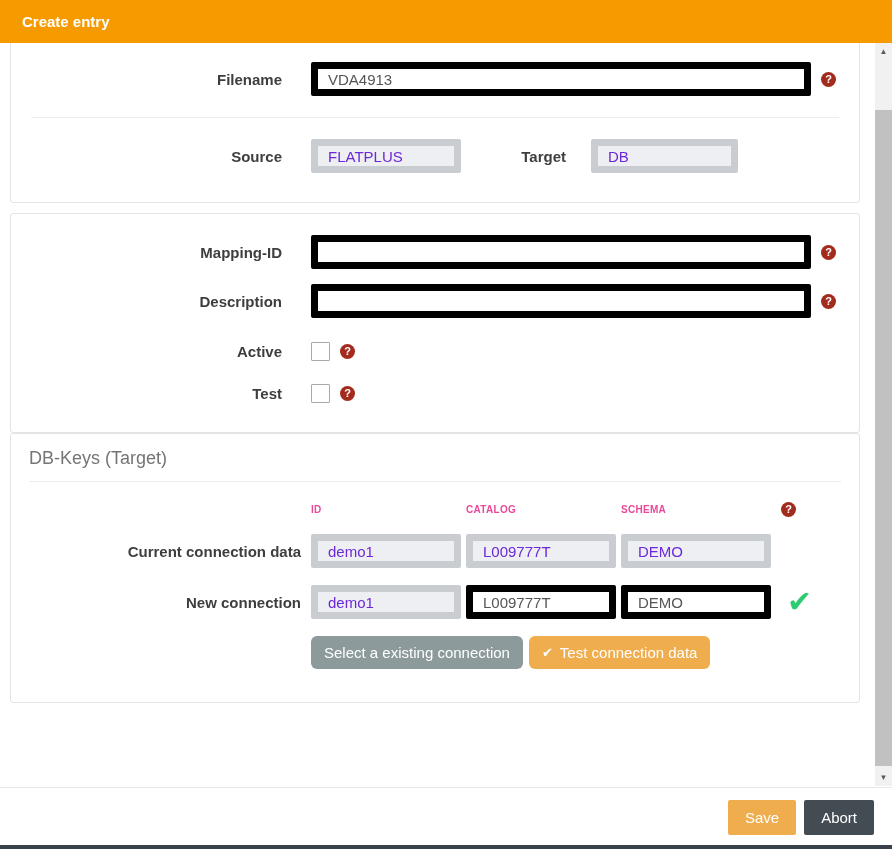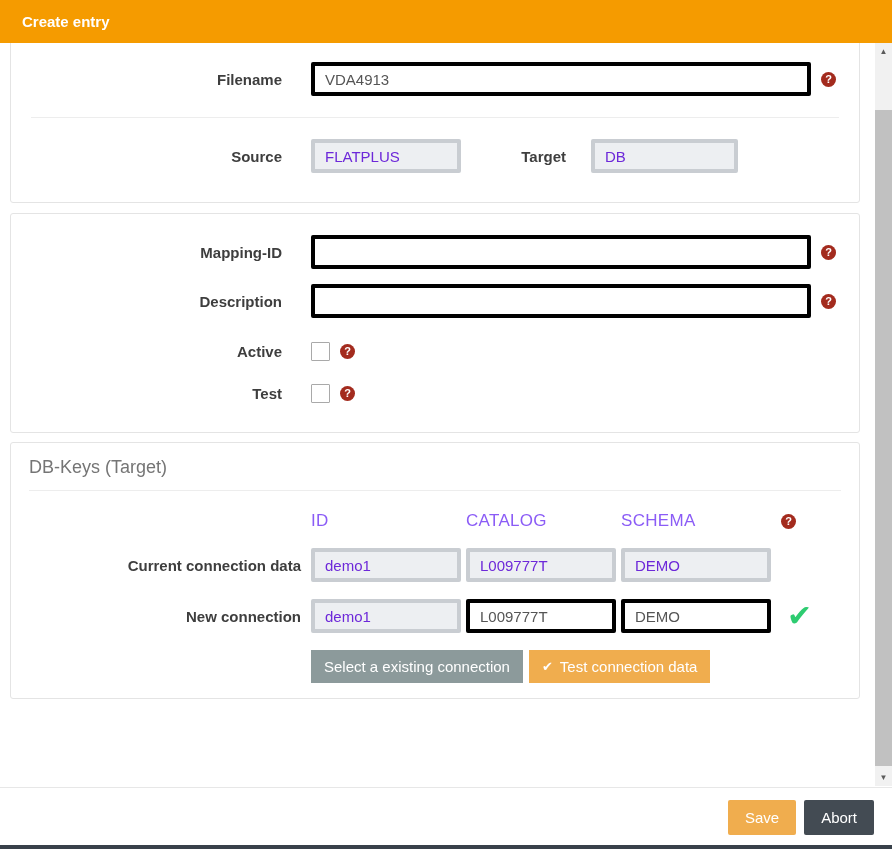--- a/index.html
+++ b/index.html
@@ -11,28 +11,28 @@
             display:flex;align-items:center;box-sizing:border-box;padding-left:22px;}
   .titlebar .title{color:#fff;font-size:15px;font-weight:600;}
   .tab-indicator{position:absolute;left:394px;top:43px;width:36px;height:3px;background:#50575f;}
 
   
   .content{position:absolute;top:43px;left:0;width:875px;height:743px;overflow:hidden;
            box-sizing:border-box;padding-left:10px;}
   .panel{width:850px;box-sizing:border-box;border:1px solid #e4e4e4;border-radius:3px;background:#fff;}
   .panel1{margin-top:-12px;padding:30px 0 29px 0;}
   .panel2{margin-top:10px;padding:21px 0 29px 0;}
-  .panel3{margin-top:9px;padding:14px 0 15px 0;}
+  .panel3{padding:14px 0 33px 0;}
 
   .frow{display:flex;align-items:center;}
   .flabel{width:271px;text-align:right;font-weight:700;font-size:15px;color:#3e3e3e;flex-shrink:0;}
   .ml29{margin-left:29px;} .ml25{margin-left:25px;} .ml17{margin-left:17px;}
   .ml10{margin-left:10px;} .ml35{margin-left:35px;}
 
-  input.text{height:34px;box-sizing:border-box;border:4px solid #000000;border-radius:2px;
+  input.text{height:34px;box-sizing:border-box;border:7px solid #000000;border-radius:2px;
              padding:0 10px;font-size:15px;color:#555;background:#fff;
              font-family:"Liberation Sans","DejaVu Sans",sans-serif;outline:none;}
   input.text.dis{background:#edeff2;border-color:#c9cdd2;color:#6d28d9;}
   .w500{width:500px;} .w150{width:150px;} .w147{width:147px;}
 
   .divider{border:none;border-top:1px solid #ededed;margin:21px 20px 0 20px;}
   .src-row{margin-top:21px;}
   .tlabel{width:105px;text-align:right;font-weight:700;font-size:15px;color:#3e3e3e;flex-shrink:0;}
 
   .help{width:15px;height:15px;border-radius:50%;background:#a32b1e;color:#fff;font-size:11px;
@@ -40,32 +40,32 @@
         margin-left:10px;line-height:1;cursor:pointer;}
   .checkbox{width:19px;height:19px;box-sizing:border-box;border:1px solid #a9a9a9;background:#fff;
             display:inline-block;border-radius:1px;cursor:pointer;}
 
   .mt15{margin-top:15px;} .mt24{margin-top:24px;} .mt23{margin-top:23px;}
 
   .sec-title{margin-left:18px;font-size:18px;color:#757575;font-weight:400;}
   .sec-hr{border:none;border-top:1px solid #ededed;margin:12px 18px 0 18px;}
 
   .colhead-row{display:flex;align-items:center;margin-left:300px;margin-top:20px;}
-  .col-h{font-size:17px;font-weight:400;color:#8b5cf6;letter-spacing:.3px;}
+  .col-h{font-size:10px;font-weight:700;color:#ec4899;letter-spacing:.3px;}
   .cw155{width:155px;flex-shrink:0;} .cw150{width:150px;flex-shrink:0;}
 
   .dblabel{width:290px;text-align:right;font-weight:700;font-size:15px;color:#3e3e3e;flex-shrink:0;}
   .dbrow{display:flex;align-items:center;margin-top:17px;}
   .dbrow .text{margin-right:5px;}
   .ok-check{font-size:30px;line-height:30px;color:#2ecc71;font-weight:700;margin-left:11px;}
 
   .btn-block{margin-left:300px;margin-top:17px;}
   .btn-row{display:flex;margin-top:0;}
   .btn-row + .btn-row{margin-top:11px;}
-  .btn{height:33px;border:none;border-radius:0;color:#fff;font-size:15px;padding:0 13px;
+  .btn{height:33px;border:none;border-radius:6px;color:#fff;font-size:15px;padding:0 13px;
        margin-right:6px;cursor:pointer;display:inline-flex;align-items:center;
        font-family:"Liberation Sans","DejaVu Sans",sans-serif;}
   .btn-gray{background:#8c9a9b;}
   .btn-amber{background:#f0ad4e;}
   .btn .chk{font-size:13px;margin-right:7px;}
 
   
   .scrollbar{position:absolute;top:43px;right:0;width:17px;height:743px;background:#f1f1f1;}
   .sb-arrow{height:17px;display:flex;align-items:center;justify-content:center;
             font-size:8px;color:#5a5a5a;cursor:pointer;}

